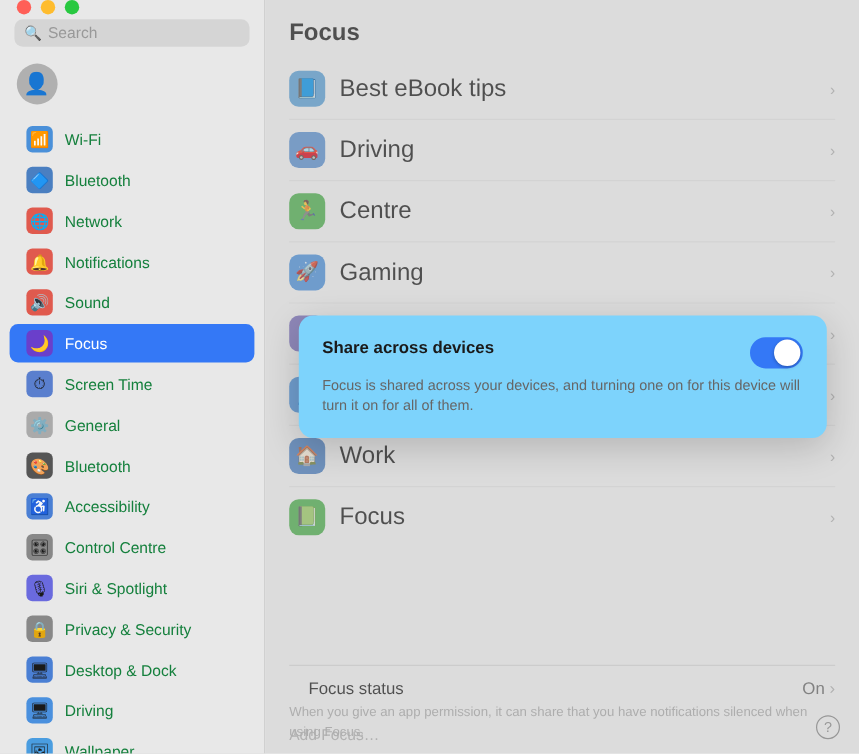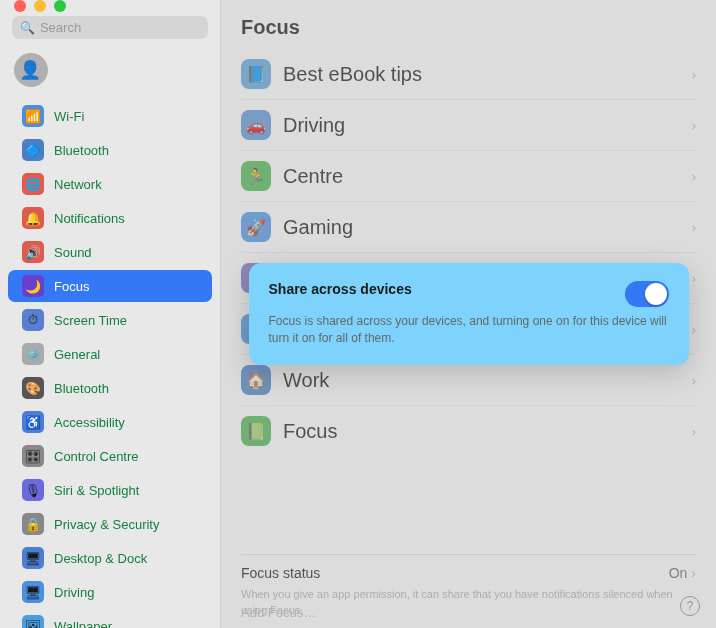--- a/index.html
+++ b/index.html
@@ -277,20 +277,21 @@
       display: flex;
       align-items: flex-start;
       justify-content: space-between;
       padding-bottom: 4px;
     }
 
     .focus-status-label {
       font-size: 14px;
       color: #1a1a1a;
       font-weight: 500;
+      margin-left: 16px;
     }
 
     .focus-status-value {
       font-size: 14px;
       color: #666;
       display: flex;
       align-items: flex-start;
       gap: 4px;
     }
 

